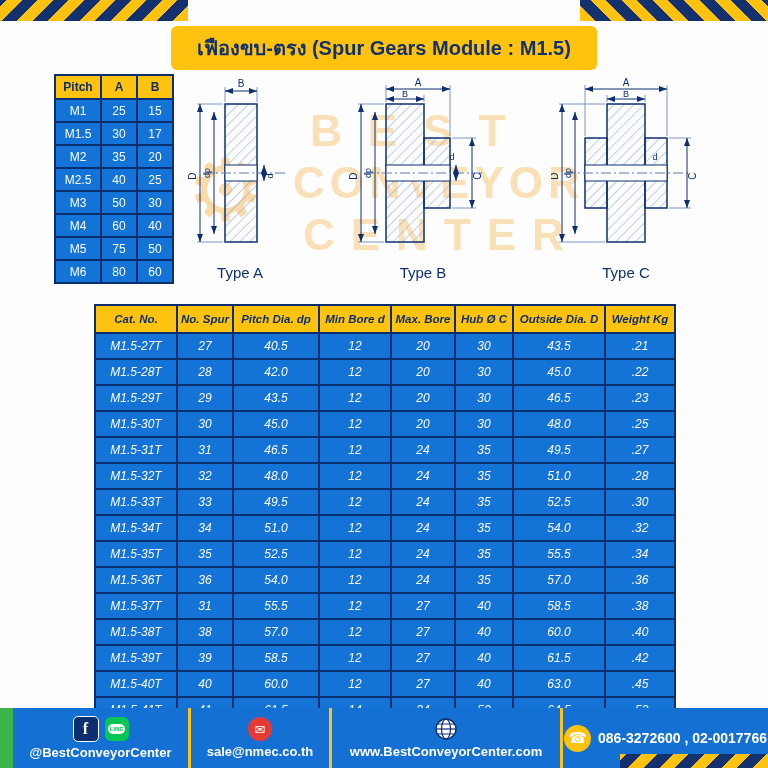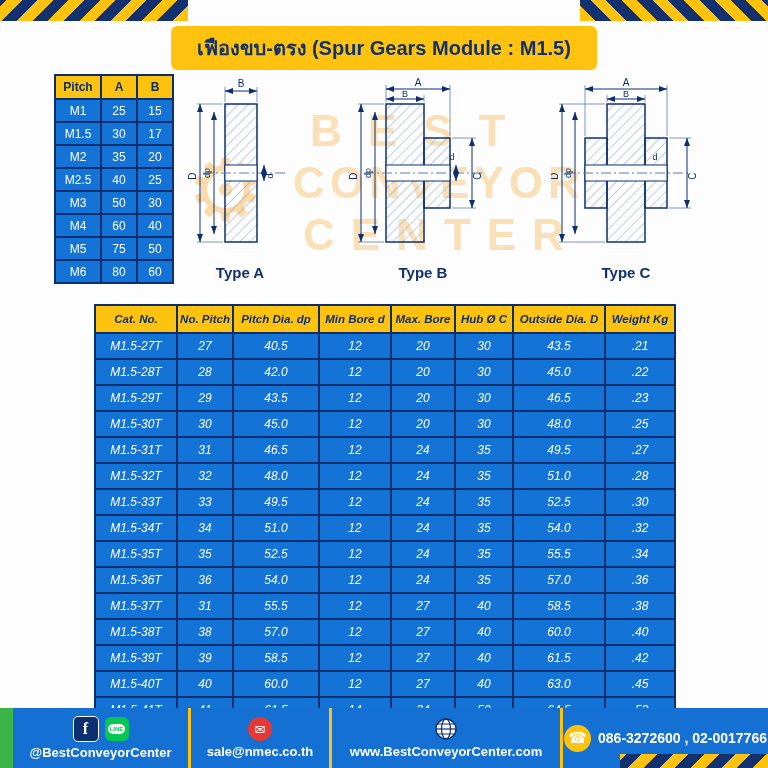--- a/index.html
+++ b/index.html
@@ -25,21 +25,21 @@
   th{background:#ffc20e;color:#0a2e6e;font-weight:bold;}
   td{background:#1373d6;color:#ffffff;}
   
   .pitch-table{position:absolute;left:54px;top:74px;width:118px;}
   .pitch-table th{height:22px;font-size:12px;}
   .pitch-table td{height:21px;font-size:12px;}
   
   .drawings{position:absolute;left:185px;top:78px;width:516px;height:212px;}
   .drawings-flex{position:relative;z-index:1;display:flex;justify-content:space-between;align-items:flex-start;width:100%;}
   .drawing{display:flex;flex-direction:column;align-items:center;}
-  .type-label{margin-top:1px;color:#10306e;font-weight:bold;font-size:15px;}
+  .type-label{margin-top:1px;color:#10306e;font-weight:normal;font-size:15px;}
   .watermark{position:absolute;inset:0;z-index:0;pointer-events:none;}
   .watermark .wm-gear{position:absolute;left:2px;top:62px;font-size:86px;color:rgba(245,166,35,.40);font-family:"DejaVu Sans",sans-serif;}
   .wm-line{position:absolute;font-weight:bold;color:rgba(245,166,35,.33);font-size:44px;white-space:nowrap;}
   .wm-1{left:125px;top:28px;letter-spacing:26px;}
   .wm-2{left:108px;top:80px;letter-spacing:5px;}
   .wm-3{left:118px;top:132px;letter-spacing:16px;}
   
   .gear-table{position:absolute;left:94px;top:304px;width:580px;font-style:italic;}
   .gear-table th{height:26px;font-size:11.5px;}
   .gear-table td{height:24px;font-size:12px;}
@@ -259,21 +259,21 @@
       <col style="width:86px">
       <col style="width:72px">
     <col style="width:64px">
       <col style="width:58px">
       <col style="width:92px">
       <col style="width:70px">
   </colgroup>
   <thead>
     <tr>
         <th>Cat. No.</th>
-        <th>No. Pitch</th>
+        <th>No. Spur</th>
         <th>Pitch Dia. dp</th>
         <th>Min Bore d</th>
         <th>Max. Bore</th>
         <th>Hub Ø C</th>
         <th>Outside Dia. D</th>
         <th>Weight Kg</th>
       </tr>
   </thead>
   <tbody>
       <tr>

